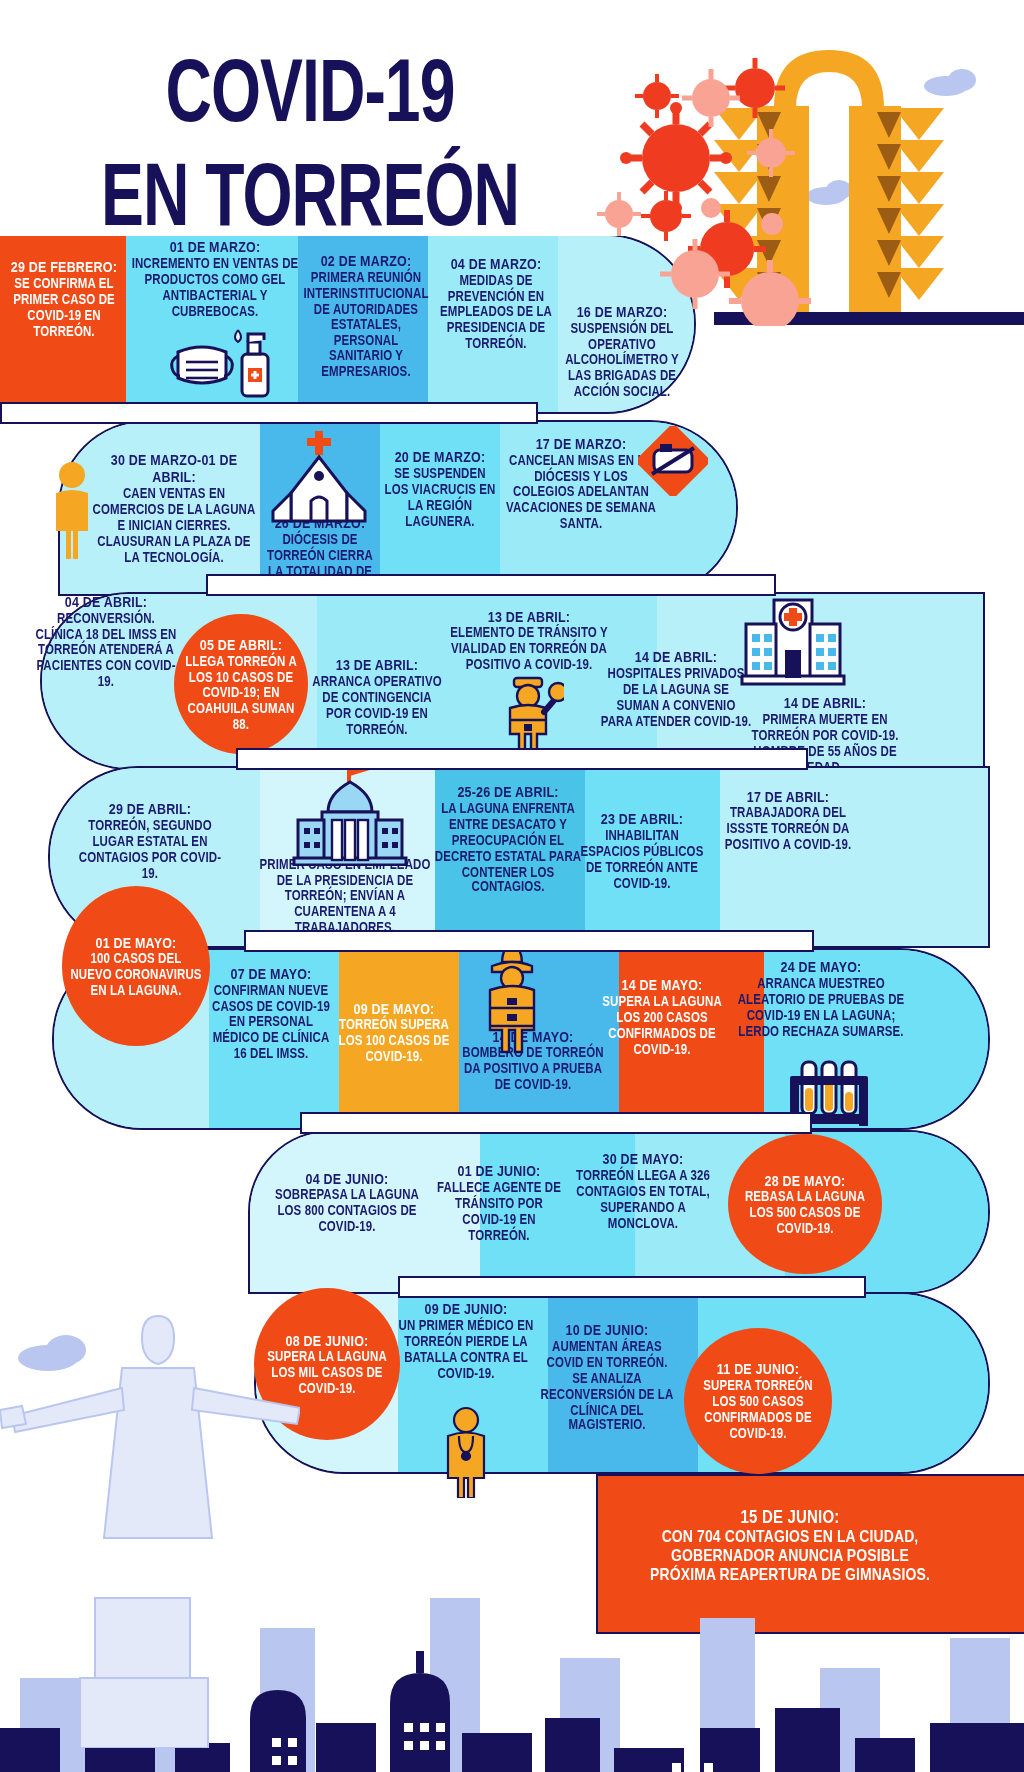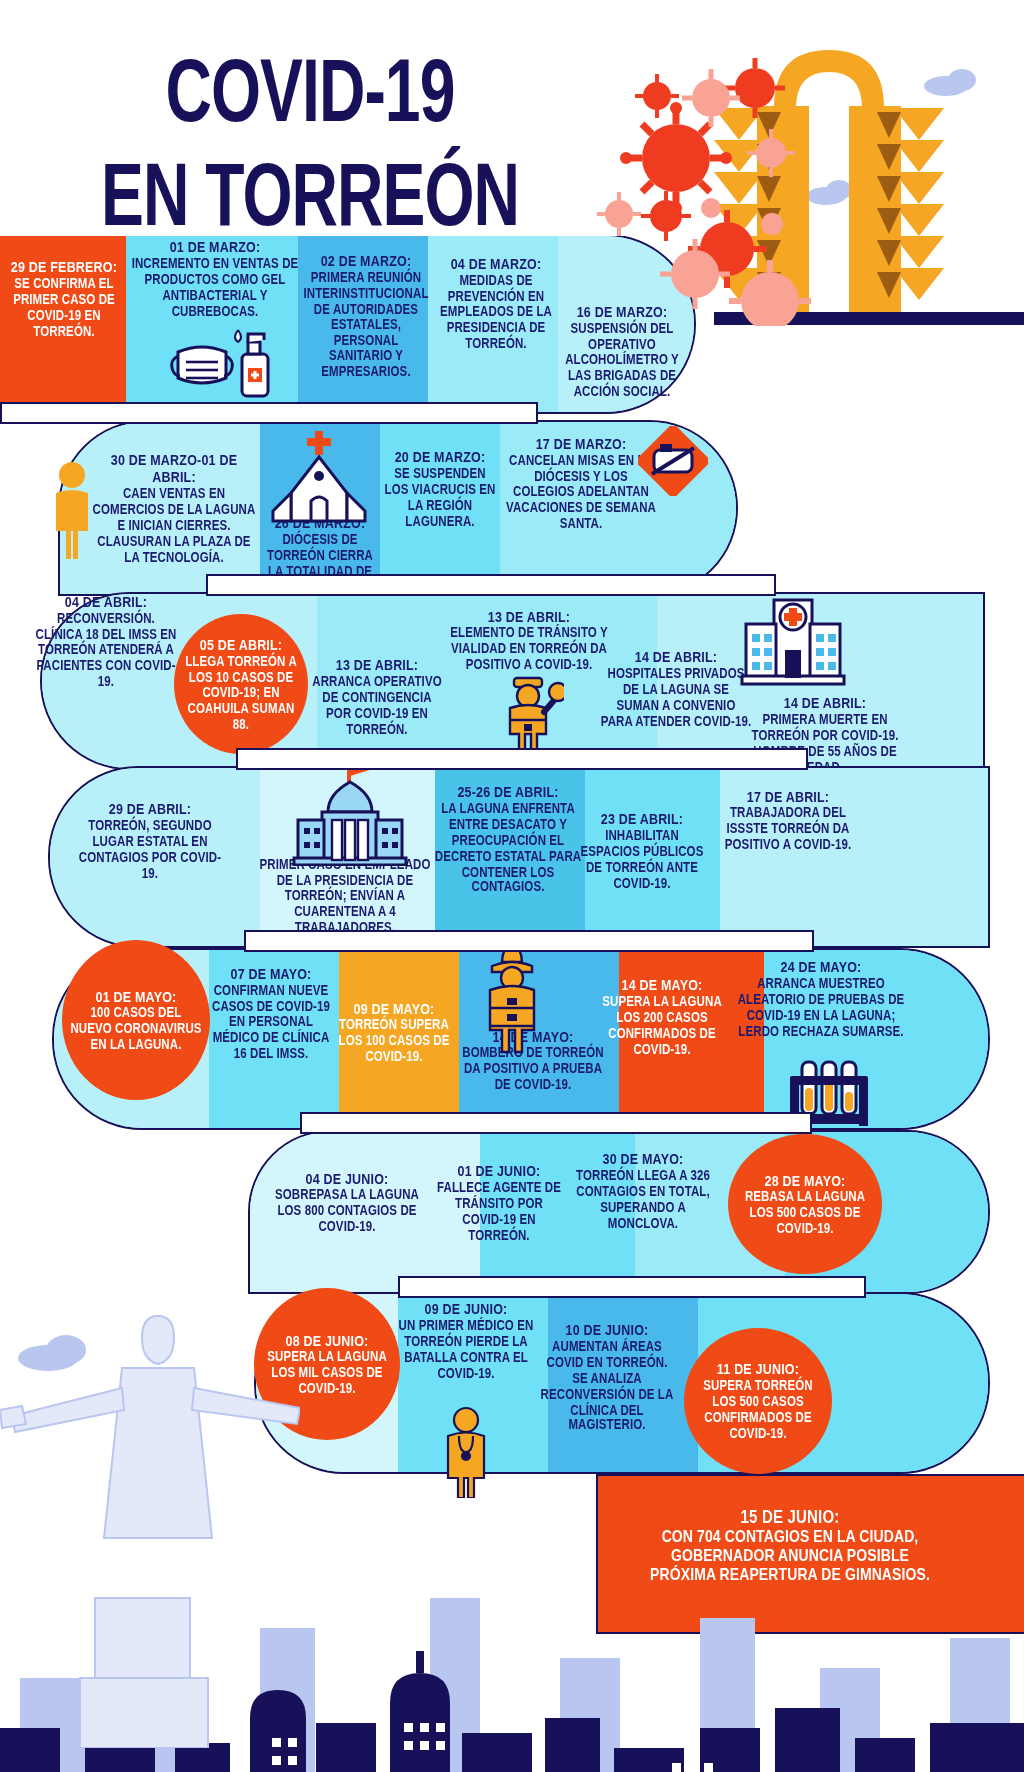--- a/index.html
+++ b/index.html
@@ -509,21 +509,21 @@
   <div class="row">
     <div class="band" style="left:52px; top:912px; width:938px; height:182px; border-radius:90px 90px 90px 90px; background:#b8f0fa;">
       <div class="cell" style="left:0; width:155px; background:#b8f0fa;"></div>
       <div class="cell" style="left:155px; width:130px; background:#6fe0f5;"></div>
       <div class="cell" style="left:285px; width:120px; background:#f5a623;"></div>
       <div class="cell" style="left:405px; width:160px; background:#49b9ec;"></div>
       <div class="cell" style="left:565px; width:145px; background:#f04a16;"></div>
       <div class="cell" style="left:710px; width:228px; background:#6fe0f5;"></div>
     </div>
 
-    <div class="bubble" style="left:62px; top:904px; width:148px; height:160px;">
+    <div class="bubble" style="left:62px; top:850px; width:148px; height:160px;">
       <div class="txt white" style="width:134px;">
         <span class="d">01 DE MAYO:</span><span>100 CASOS DEL NUEVO CORONAVIRUS EN LA LAGUNA.</span>
       </div>
     </div>
     <div class="txt" style="left:206px; top:938px; width:130px;">
       <span class="d">07 DE MAYO:</span><span>CONFIRMAN NUEVE CASOS DE COVID-19 EN PERSONAL MÉDICO DE CLÍNICA 16 DEL IMSS.</span>
     </div>
     <div class="txt white" style="left:332px; top:970px; width:124px;">
       <span class="d">09 DE MAYO:</span><span>TORREÓN SUPERA LOS 100 CASOS DE COVID-19.</span>
     </div>

